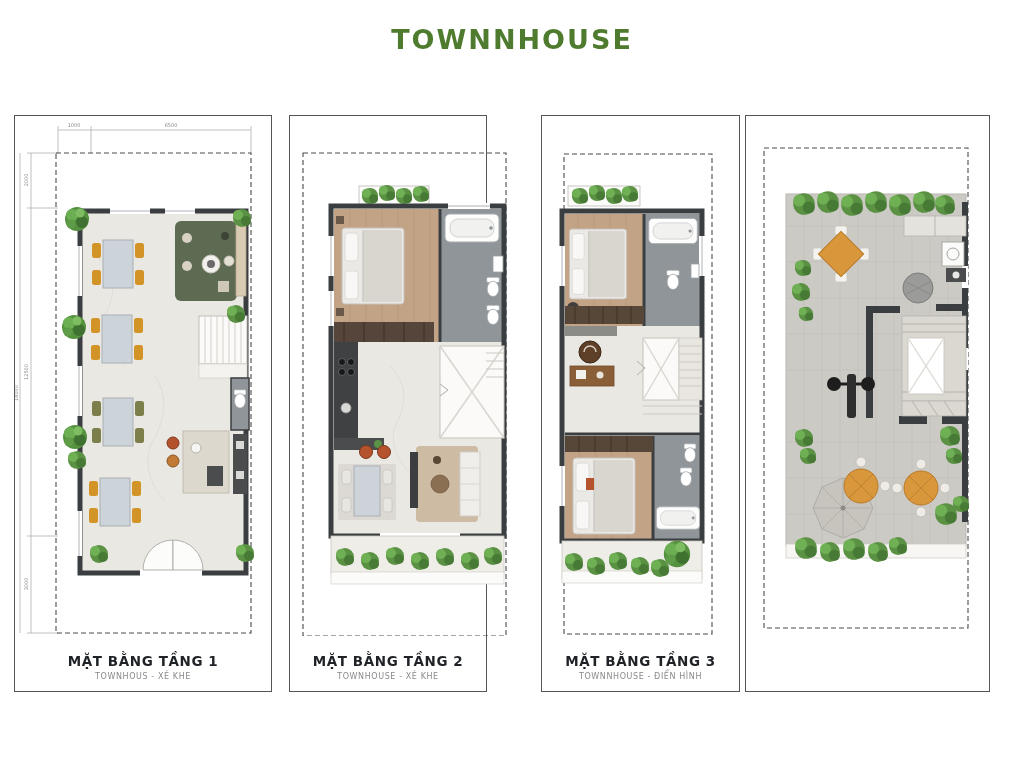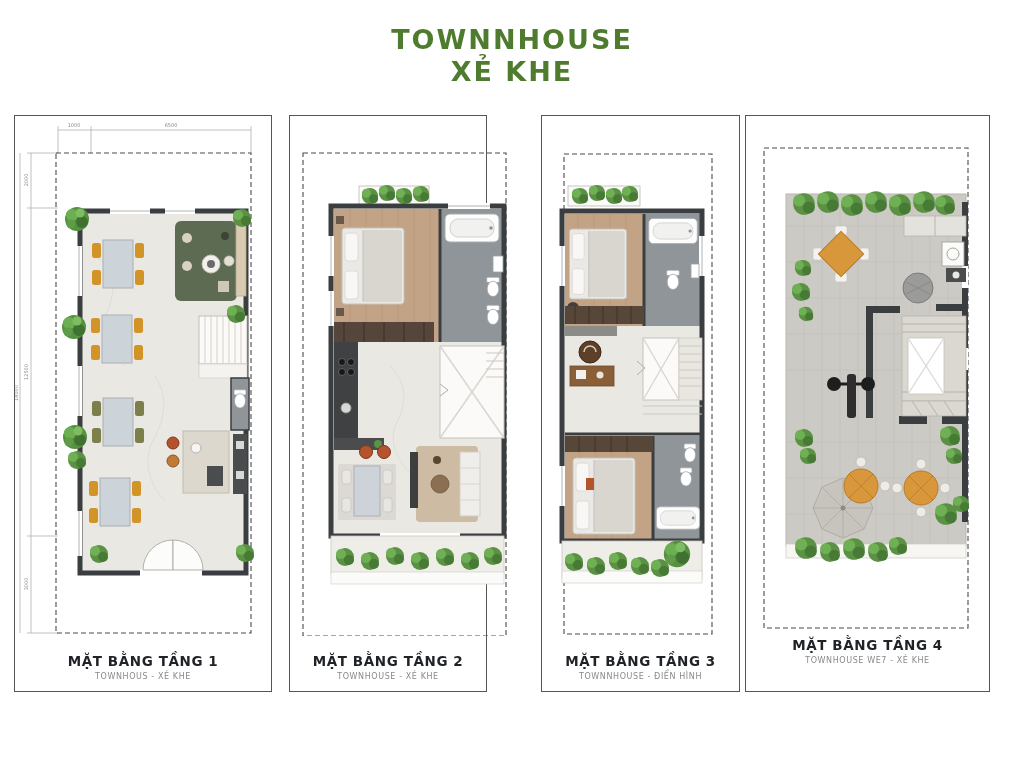--- a/index.html
+++ b/index.html
@@ -93,21 +93,20 @@
     <line x1="-10" y1="-36" x2="-10" y2="36" stroke="#c2bfb9" stroke-width="1"></line>
   </g>
 </defs>
 </svg>
 
 <div class="page">
 
 
   <div class="main-title">
     <div>TOWNNHOUSE</div>
-    <div>XẺ KHE</div>
   </div>
 
   <section class="panel" id="panel1">
     <svg class="plan" width="258" height="520" viewBox="0 0 258 520">
 
       <g>
         <line class="dimline" x1="43" y1="14" x2="236" y2="14"></line>
         <line class="dimline" x1="43" y1="10" x2="43" y2="37"></line>
         <line class="dimline" x1="76" y1="10" x2="76" y2="37"></line>
         <line class="dimline" x1="236" y1="10" x2="236" y2="37"></line>
@@ -532,20 +531,16 @@
         <use href="#sym-bush" transform="translate(208,340) scale(0.9)"></use>
         <use href="#sym-bush" transform="translate(60,432) scale(1.2)"></use>
         <use href="#sym-bush" transform="translate(84,436) scale(1.1)"></use>
         <use href="#sym-bush" transform="translate(108,433) scale(1.2)"></use>
         <use href="#sym-bush" transform="translate(132,436) scale(1.1)"></use>
         <use href="#sym-bush" transform="translate(152,430) scale(1)"></use>
         <use href="#sym-bush" transform="translate(200,398) scale(1.2)"></use>
         <use href="#sym-bush" transform="translate(215,388) scale(0.9)"></use>
       </g>
     </svg>
-    <div class="caption">
-      <div class="caption-title">MẶT BẰNG TẦNG 4</div>
-      <div class="caption-sub">TOWNHOUSE WE7 - XẺ KHE</div>
-    </div>
   </section>
 
 
 </div>
 
 </body></html>

